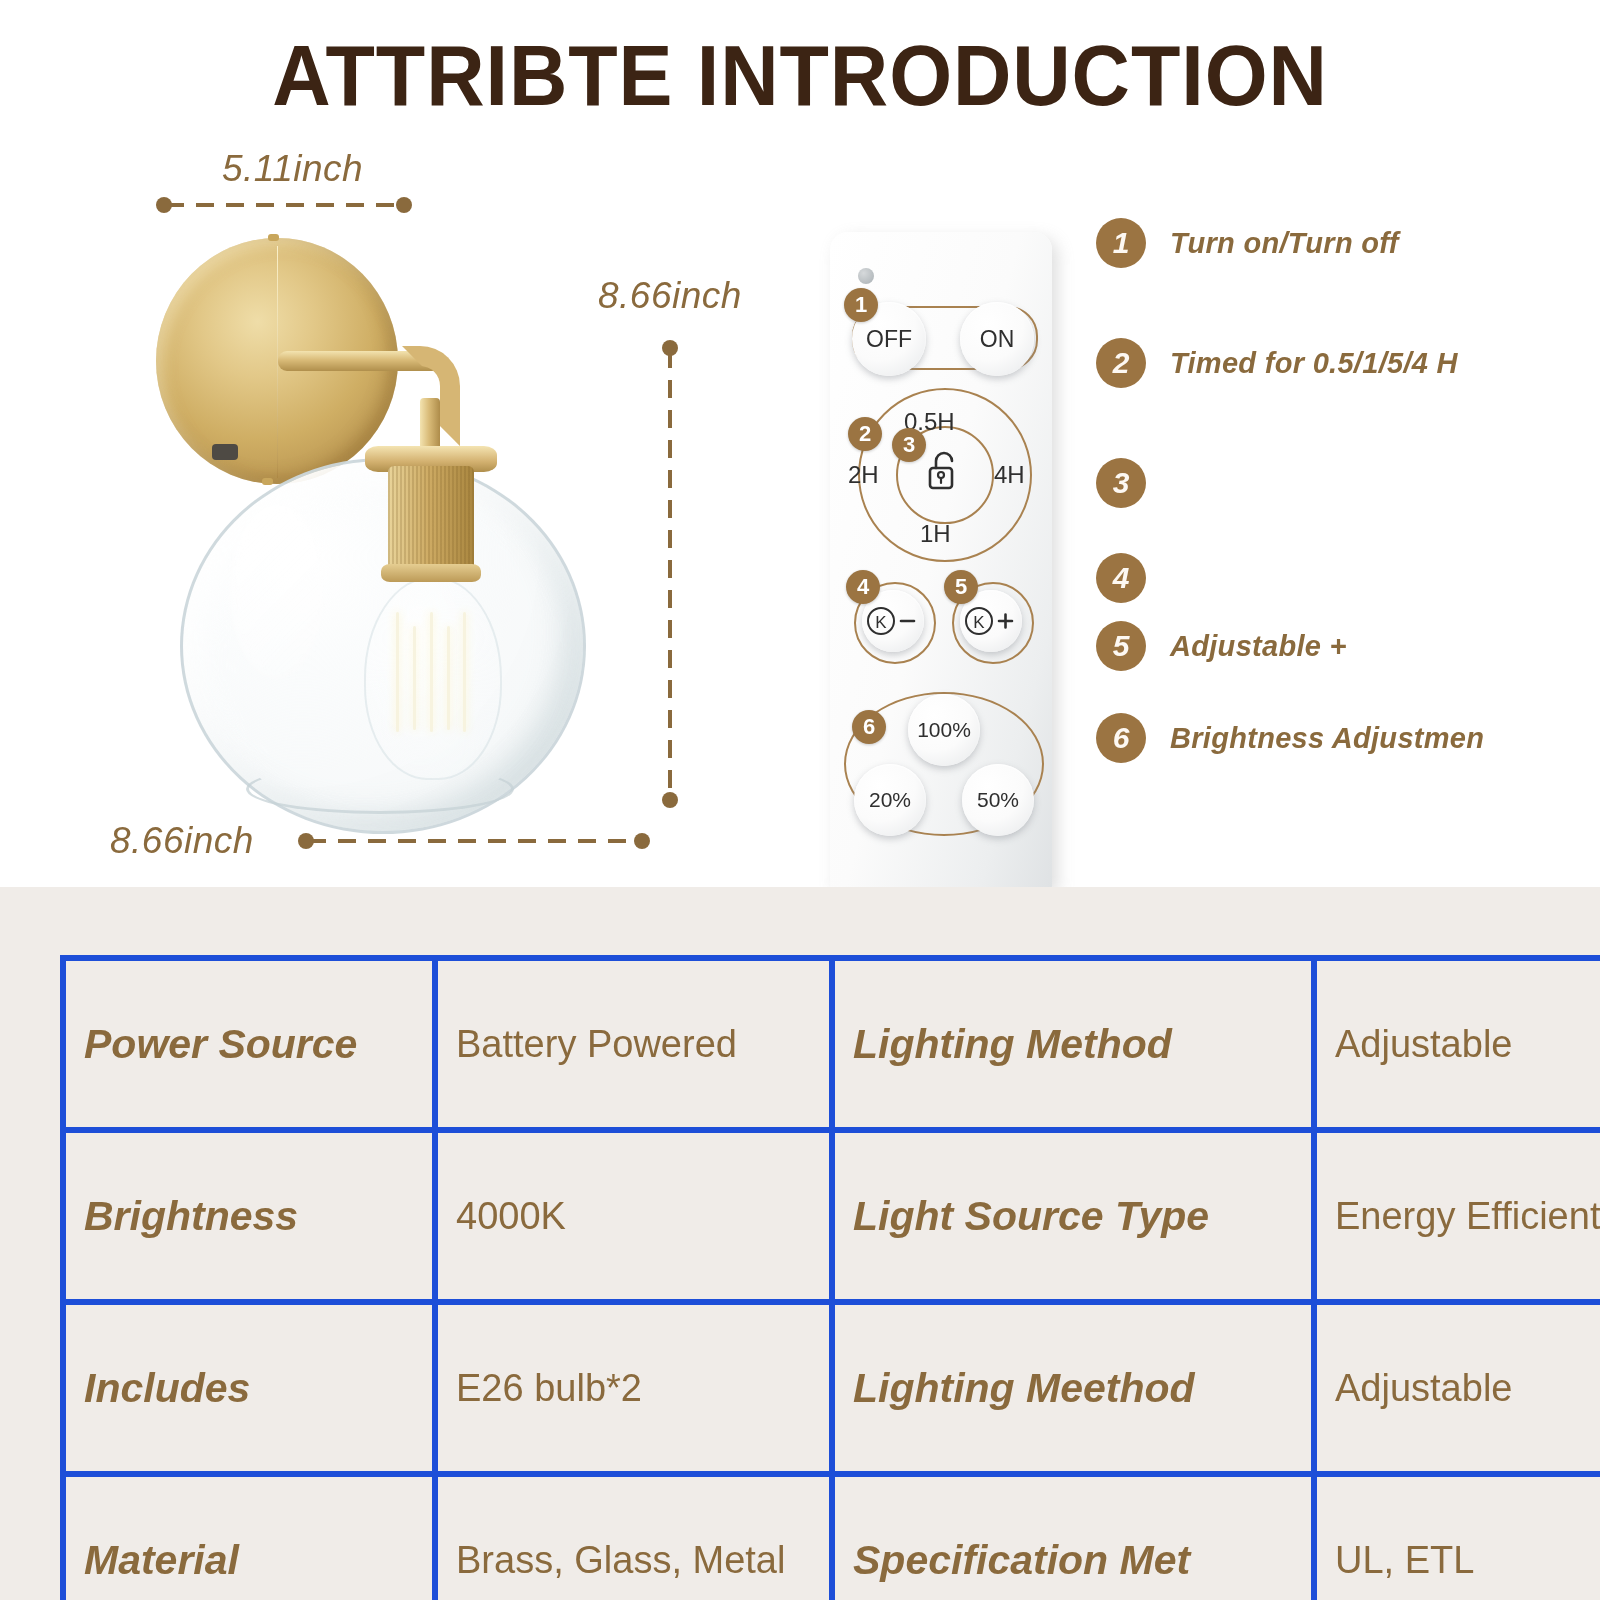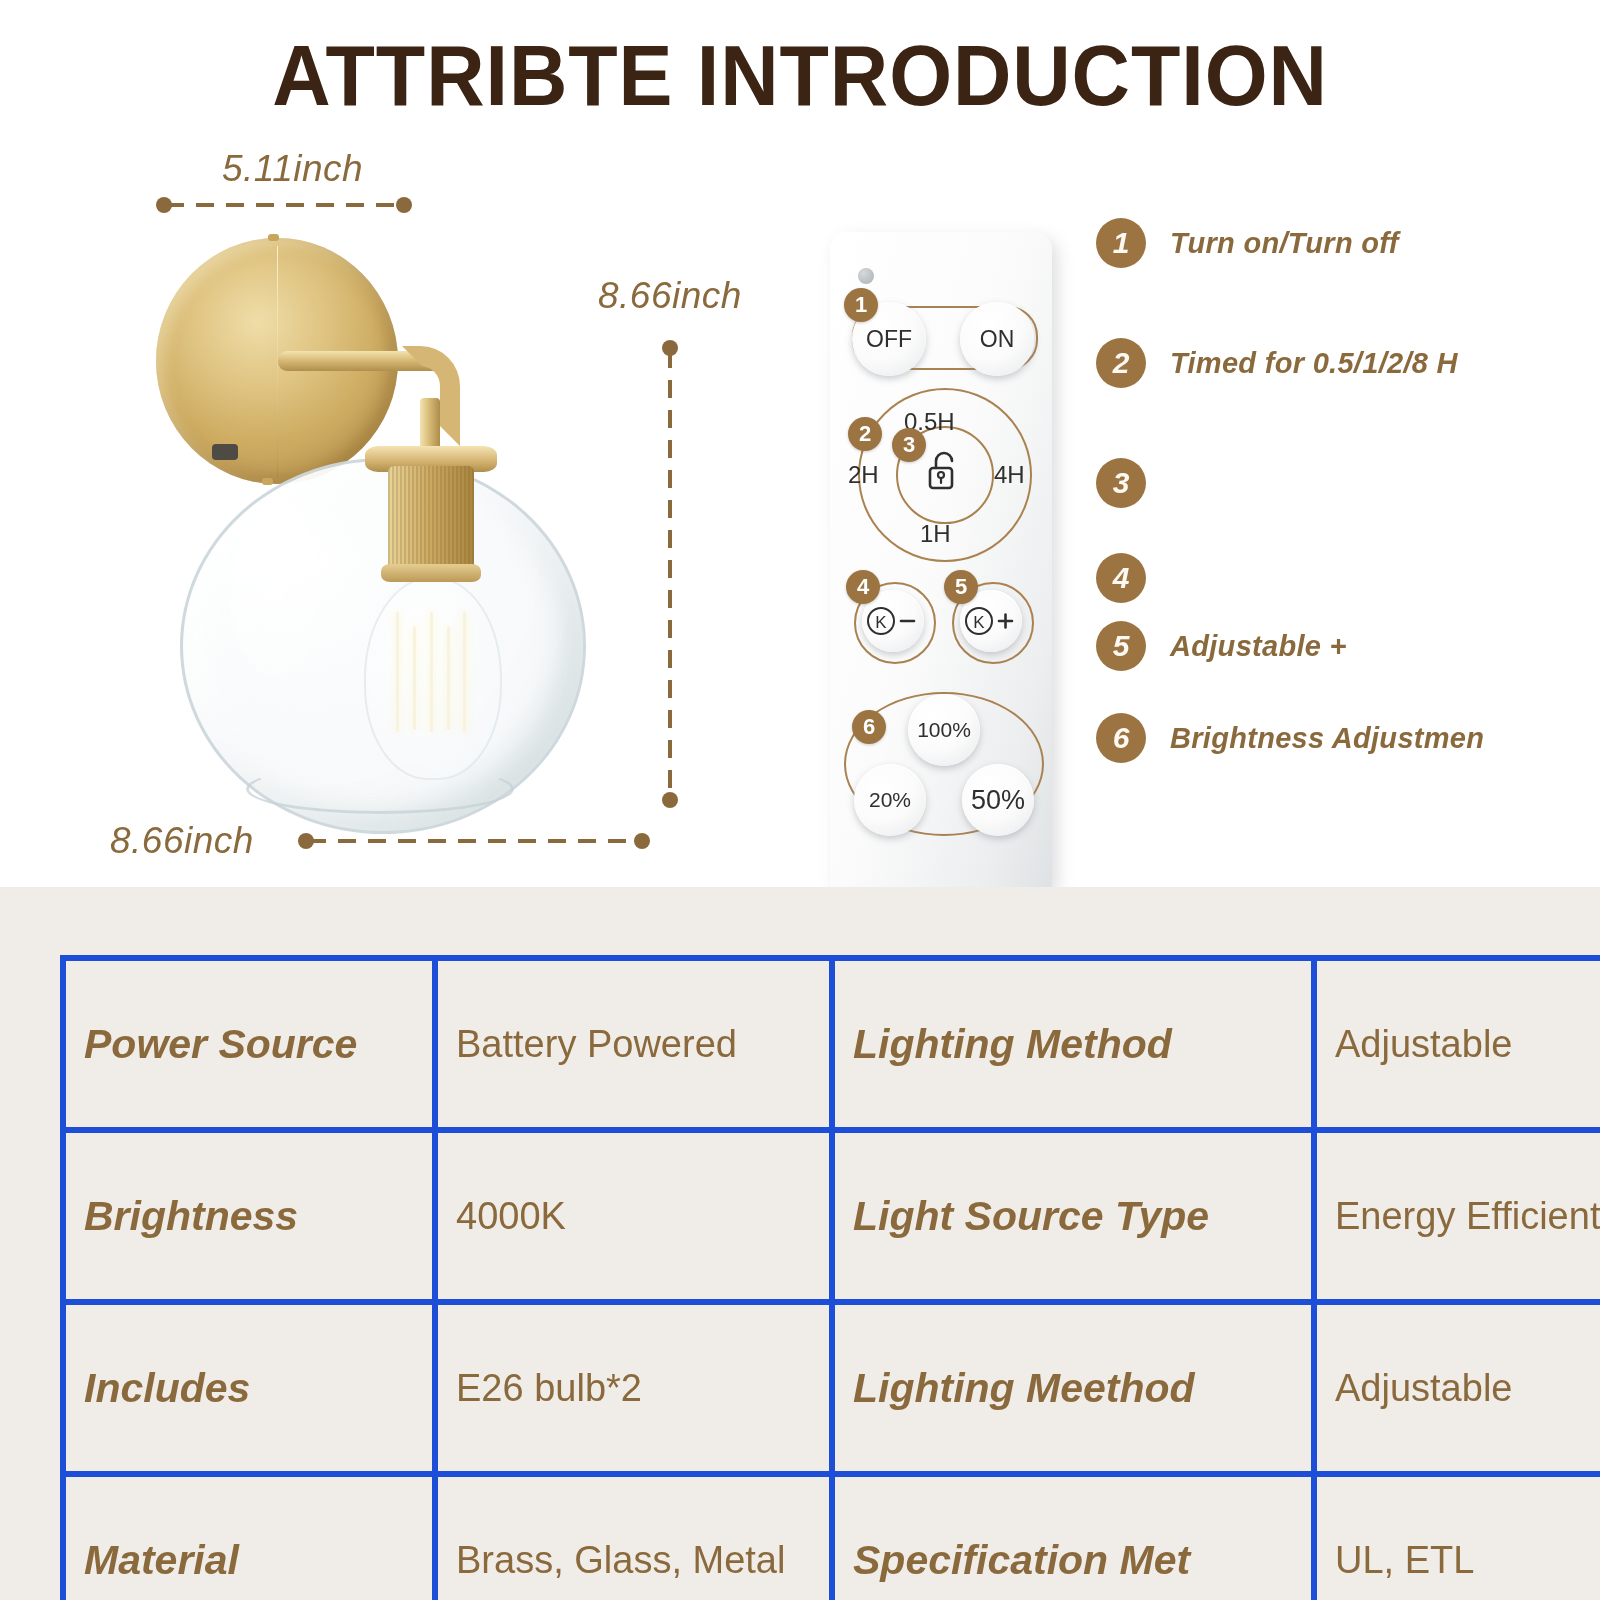--- a/index.html
+++ b/index.html
@@ -260,32 +260,32 @@
         <circle cx="16" cy="15" r="13" fill="none" stroke="#2f2f2f" stroke-width="2"></circle>
         <text x="16" y="22" font-size="17" font-family="Liberation Sans, sans-serif" fill="#2f2f2f" text-anchor="middle">K</text>
         <path d="M36 15 h13 M42.5 8.5 v13" stroke="#2f2f2f" stroke-width="2.6" stroke-linecap="round"></path>
       </svg>
     </div>
     <div class="badge" style="left:114px;top:338px;">5</div>
 
     <div class="ellipse6"></div>
     <div class="rbtn" style="left:78px;top:462px;width:72px;height:72px;font-size:21px;">100%</div>
     <div class="rbtn" style="left:24px;top:532px;width:72px;height:72px;font-size:21px;">20%</div>
-    <div class="rbtn" style="left:132px;top:532px;width:72px;height:72px;font-size:27px;text-align:center;">50%</div>
+    <div class="rbtn" style="left:132px;top:532px;width:72px;height:72px;font-size:21px;text-align:center;">50%</div>
     <div class="badge" style="left:22px;top:478px;">6</div>
   </div>
 
   <div class="legend">
     <div class="legend-row" style="top:0px;">
       <div class="legend-num">1</div>
       <div class="legend-text">Turn on/Turn off</div>
     </div>
     <div class="legend-row" style="top:120px;">
       <div class="legend-num">2</div>
-      <div class="legend-text">Timed for 0.5/1/2/8  H</div>
+      <div class="legend-text">Timed for 0.5/1/5/4  H</div>
     </div>
     <div class="legend-row" style="top:240px;">
       <div class="legend-num">3</div>
     </div>
     <div class="legend-row" style="top:335px;">
       <div class="legend-num">4</div>
     </div>
     <div class="legend-row" style="top:403px;">
       <div class="legend-num">5</div>
       <div class="legend-text">Adjustable +</div>

